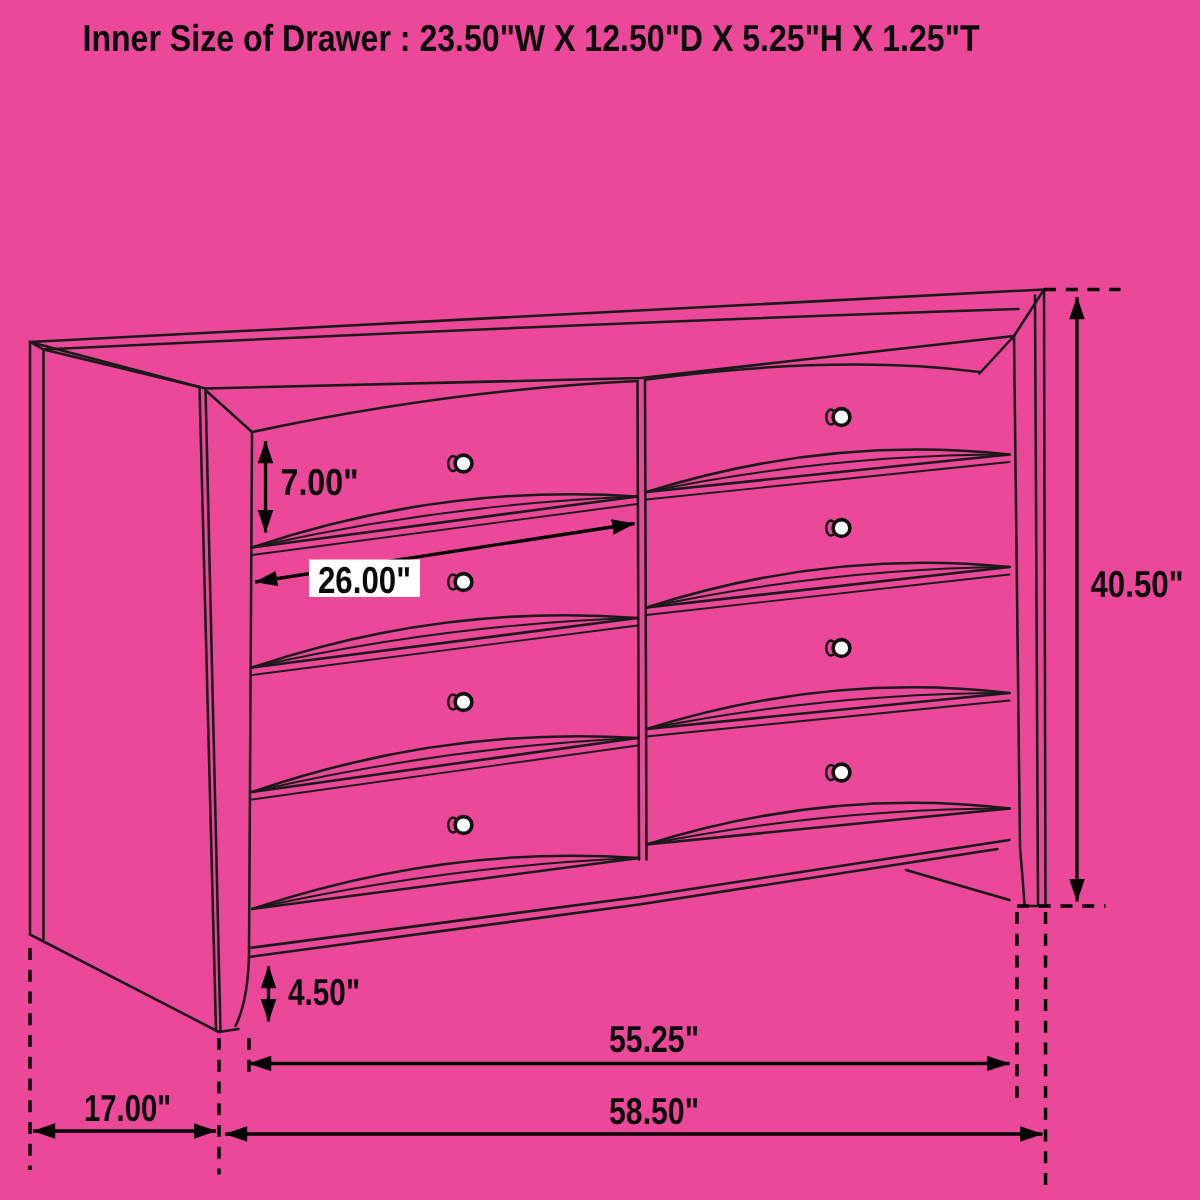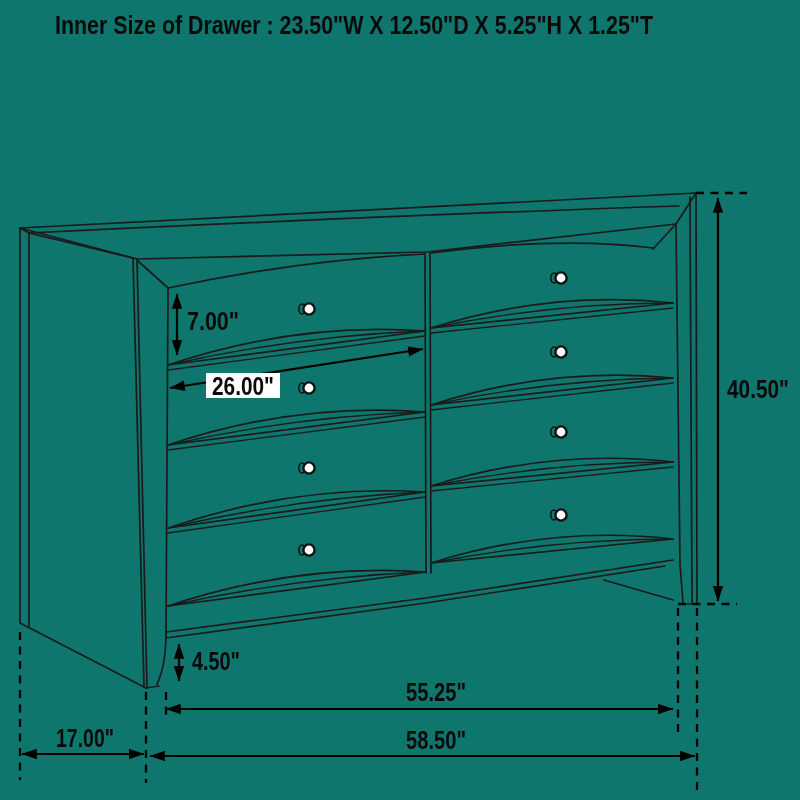--- a/index.html
+++ b/index.html
@@ -5,21 +5,21 @@
   html, body {
     margin: 0;
     padding: 0;
     background: #ffffff;
     font-family: "Liberation Sans", sans-serif;
   }
   .canvas {
     position: relative;
     width: 800px;
     height: 800px;
-    background: #0f766e;
+    background: #ec4899;
     overflow: hidden;
   }
   svg { display: block; }
   .furn {
     fill: none;
     stroke: #1a1a1a;
     stroke-width: 1.7;
     stroke-linecap: round;
     stroke-linejoin: round;
   }

